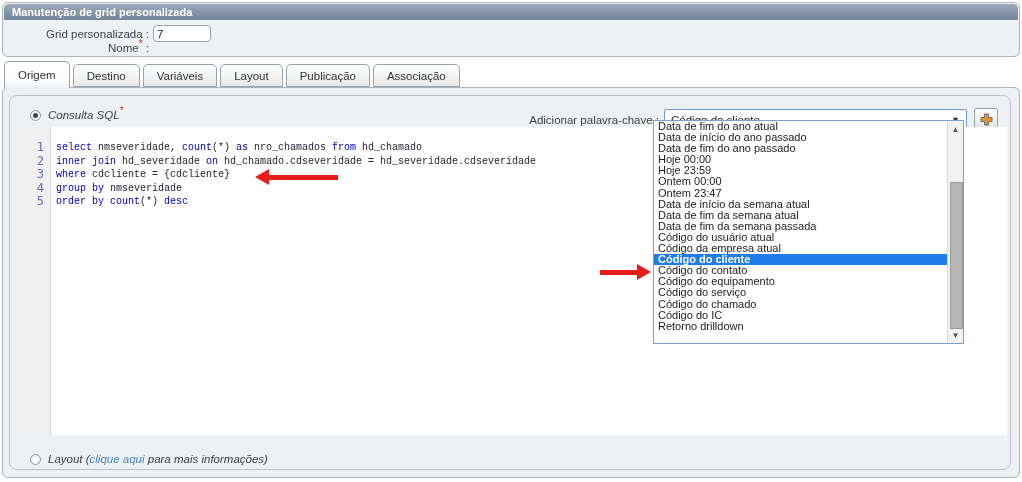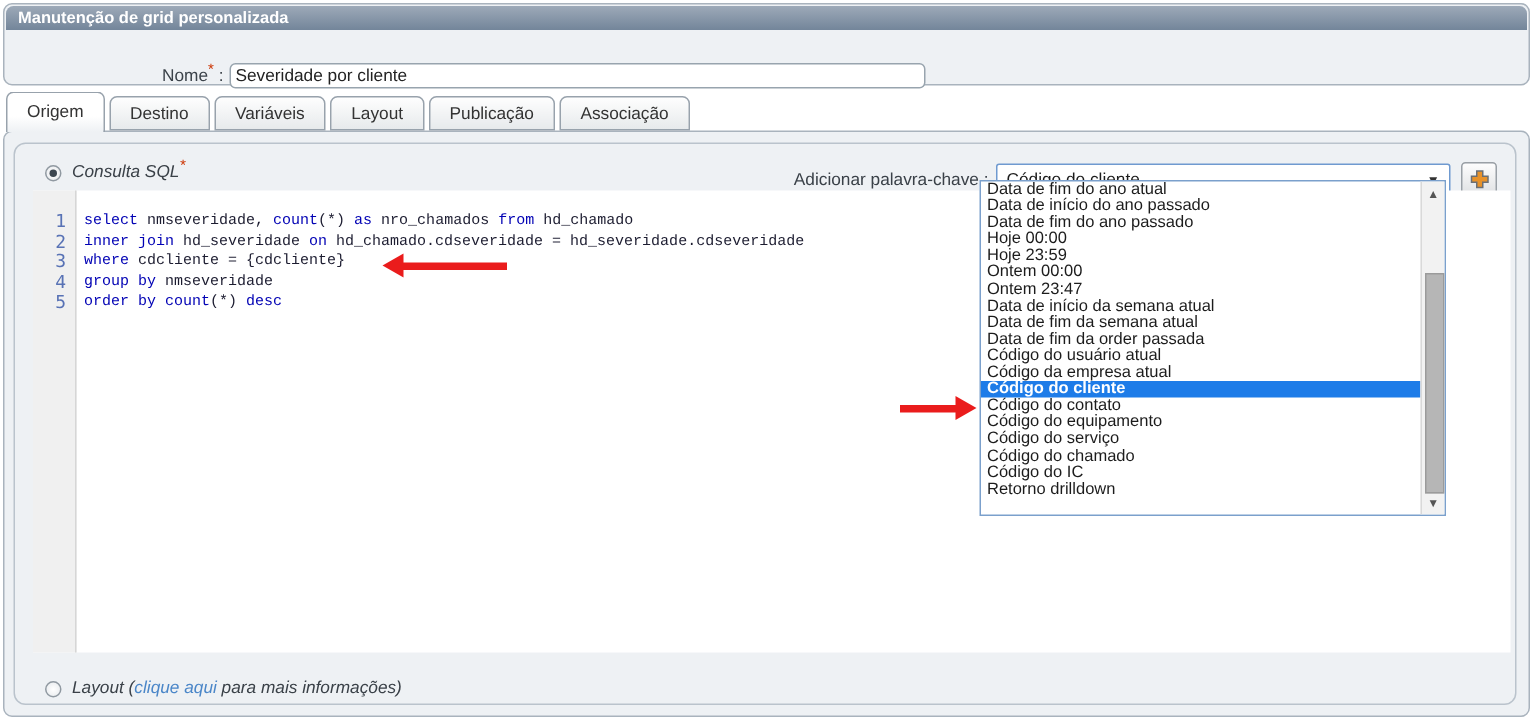--- a/index.html
+++ b/index.html
@@ -80,23 +80,26 @@
   .arrow .head-right{position:absolute;top:0;width:0;height:0;
     border-top:8px solid transparent;border-bottom:8px solid transparent;border-left:14px solid #ea1c1c;}
 </style>
 </head>
 <body>
 
 <div id="root">
 
   <div class="top-box">
     <div class="title-bar">Manutenção de grid personalizada</div>
+    <div class="form-row" style="top:22px;width:100%;">
+      <div class="form-label">Grid personalizada :</div>
+      <input class="tinput" style="width: 50px;" value="7">
+    </div>
     <div class="form-row" style="top:39px;width:100%;">
       <div class="form-label"><span>Nome</span><span class="req">*</span><span> :</span></div>
-      <input class="tinput" style="width: 456px;" value="Severidade por cliente">
     </div>
   </div>
 
   <div class="tabs" id="tabs">
       <div class="tab active">Origem</div>
       <div class="tab">Destino</div>
       <div class="tab">Variáveis</div>
       <div class="tab">Layout</div>
       <div class="tab">Publicação</div>
       <div class="tab">Associação</div>
@@ -146,21 +149,21 @@
     <div class="dd-items" id="dd-items">
         <div class="dd-item">Data de fim do ano atual</div>
         <div class="dd-item">Data de início do ano passado</div>
         <div class="dd-item">Data de fim do ano passado</div>
         <div class="dd-item">Hoje 00:00</div>
         <div class="dd-item">Hoje 23:59</div>
         <div class="dd-item">Ontem 00:00</div>
         <div class="dd-item">Ontem 23:47</div>
         <div class="dd-item">Data de início da semana atual</div>
         <div class="dd-item">Data de fim da semana atual</div>
-        <div class="dd-item">Data de fim da order passada</div>
+        <div class="dd-item">Data de fim da semana passada</div>
         <div class="dd-item">Código do usuário atual</div>
         <div class="dd-item">Código da empresa atual</div>
         <div class="dd-item selected">Código do cliente</div>
         <div class="dd-item">Código do contato</div>
         <div class="dd-item">Código do equipamento</div>
         <div class="dd-item">Código do serviço</div>
         <div class="dd-item">Código do chamado</div>
         <div class="dd-item">Código do IC</div>
         <div class="dd-item">Retorno drilldown</div>
       </div>

